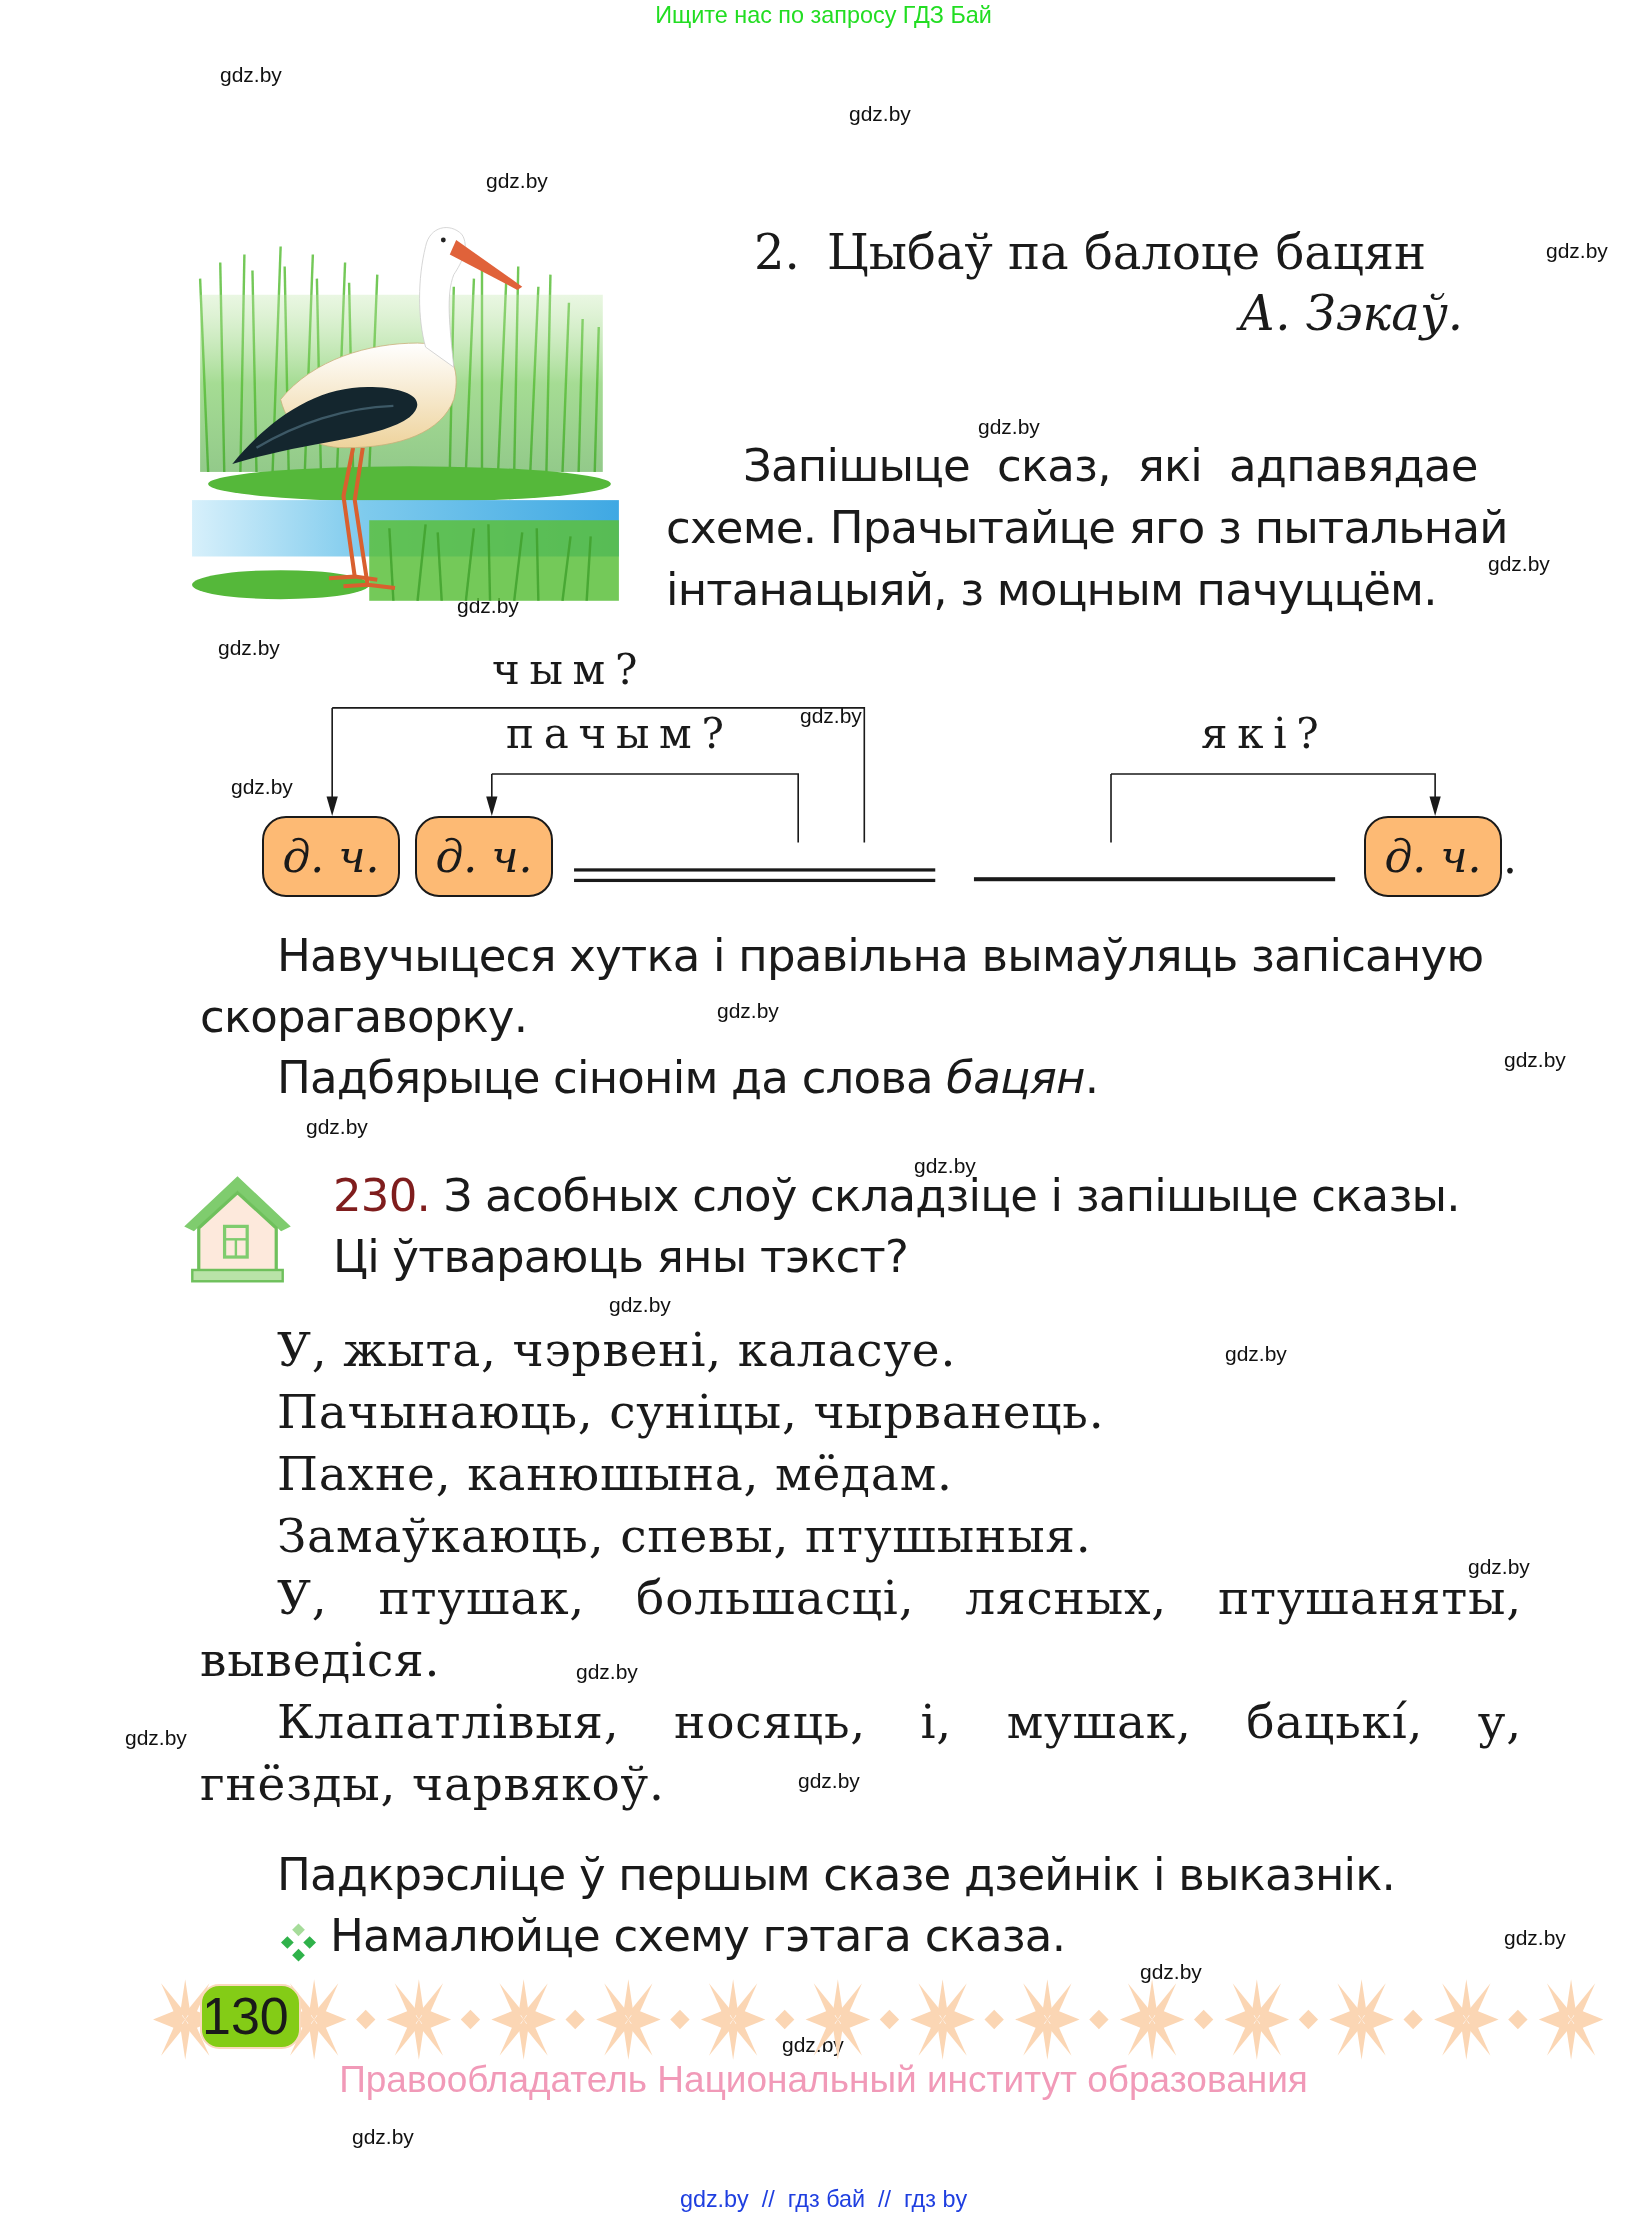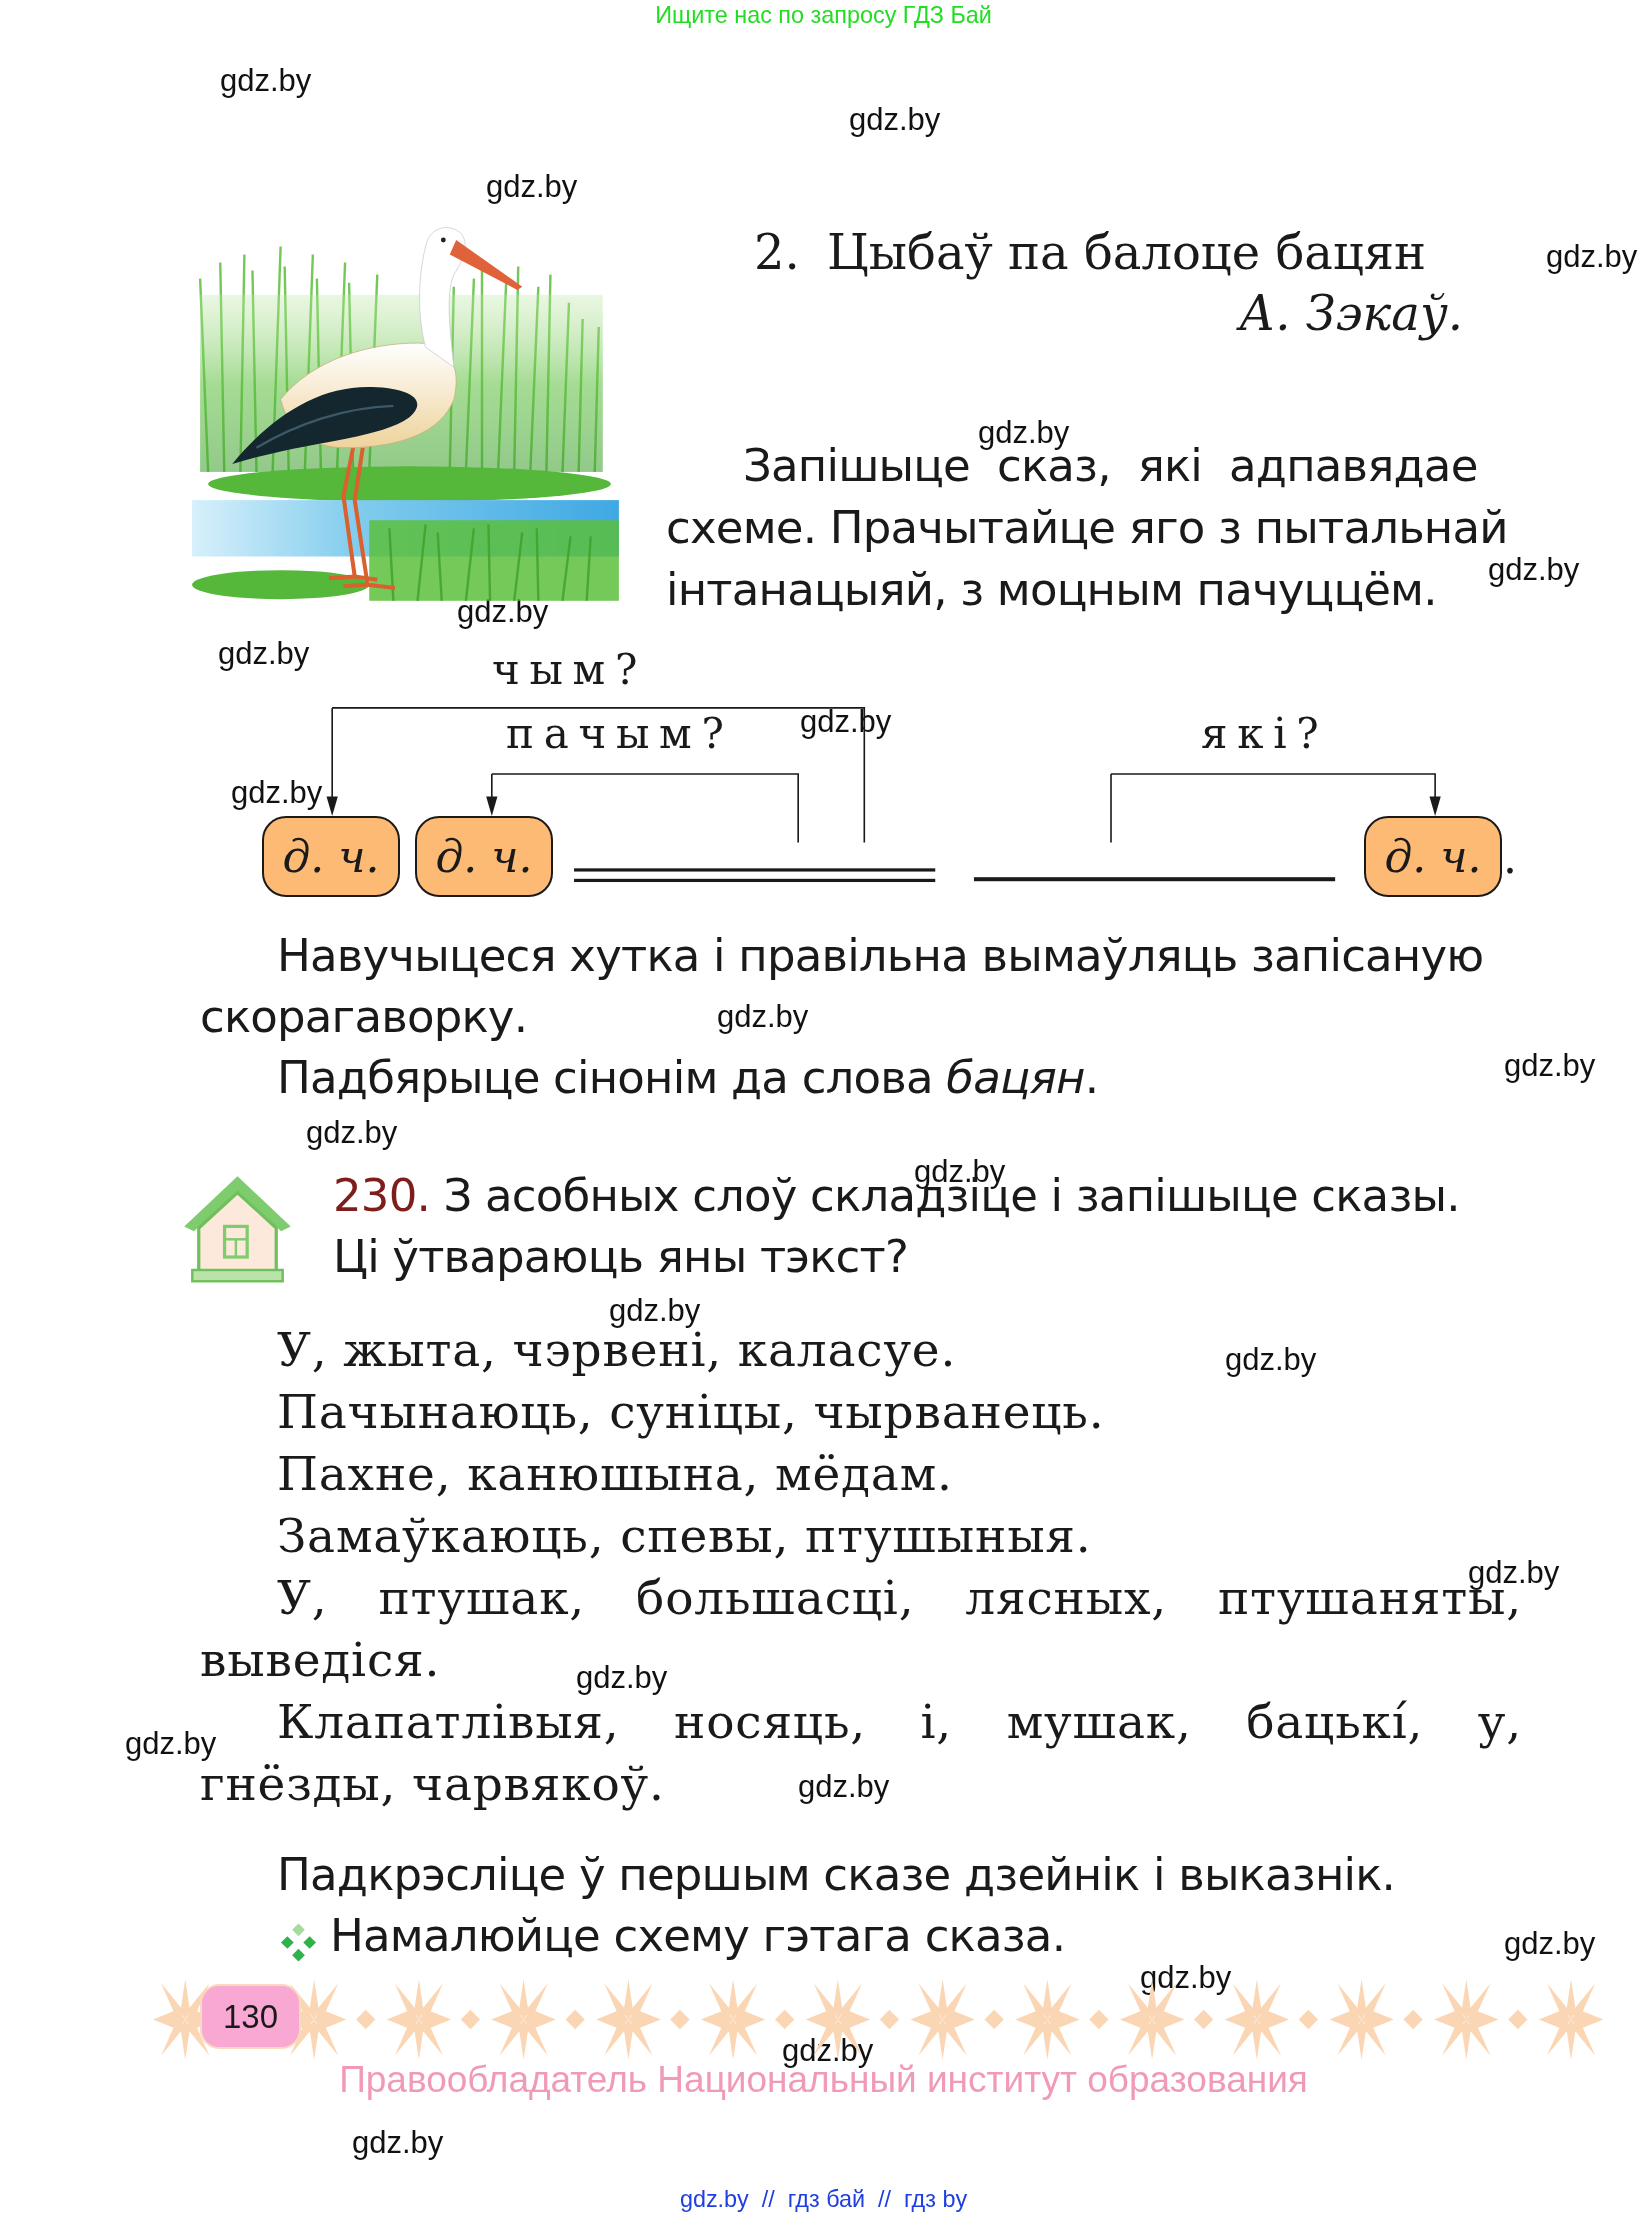--- a/index.html
+++ b/index.html
@@ -1,36 +1,36 @@
 <!DOCTYPE html>
 <html style="font-size:13px"><head>
 <meta charset="utf-8">
 <style>
   html, body { margin:0; padding:0; background:#ffffff; }
   body { width:1647px; height:2216px; position:relative; overflow:hidden; font-family:"Liberation Sans", sans-serif; color:#1a1a1a; }
   .abs { position:absolute; }
   .top-banner { top:1.6px; left:0; width:1647px; text-align:center; color:#22dd22; font-size:23.4px; font-family:Liberation Sans, sans-serif; }
-  .wm { position:absolute; font-size:31px; color:#111; font-family:"Liberation Sans", sans-serif; letter-spacing:0px; }
+  .wm { position:absolute; font-size:21px; color:#111; font-family:"Liberation Sans", sans-serif; letter-spacing:0px; }
   .poem { left:754px; top:222px; font-size:48px; line-height:61px; font-family:"DejaVu Serif", serif; color:#1a1a1a; }
   .poem .num { display:inline-block; width:73px; }
   .poem .l2 { padding-left:73px; }
   .poem .author { text-align:right; font-style:italic; margin-top:0px; width:709px; }
   .instr { left:666px; top:435px; width:854px; font-size:45px; line-height:62px; font-family:"DejaVu Sans", sans-serif; color:#1a1a1a; letter-spacing:-0.8px; }
   .instr .ind { padding-left:77px; }
   .para { left:200px; width:1322px; font-size:45px; line-height:61px; font-family:"DejaVu Sans", sans-serif; color:#1a1a1a; letter-spacing:-0.8px; }
   .para .ind { padding-left:77px; }
   .ex-num { color:#7f1d1d; font-weight:normal; }
   .sent { left:200px; width:1322px; font-size:47px; line-height:62px; font-family:"DejaVu Serif", serif; color:#1a1a1a; letter-spacing:0.8px; }
   .sent .ind { padding-left:77px; }
   .sent .just { text-align:justify; text-align-last:justify; }
   .copyright { top:2059px; left:0; width:1647px; text-align:center; font-size:37px; color:#f19ab8; font-family:"Liberation Sans", sans-serif; }
   .footer { top:2186px; left:0; width:1647px; text-align:center; font-size:23.4px; color:#1f3fe0; font-family:"Liberation Sans", sans-serif; }
   .diagram-label { font-family:"DejaVu Serif", serif; font-size:42px; color:#1a1a1a; letter-spacing:9.7px; }
   .dch { position:absolute; border:2.4px solid #1a1a1a; border-radius:24px; font-family:"DejaVu Serif", serif; font-style:italic; font-size:44px; text-align:center; color:#1a1a1a; background:#fdba74; }
-  .pagenum { position:absolute; left:200px; top:1984px; width:97px; height:61px; border:2.4px solid #fad9bd; border-radius:19.3px; background:#f9a8d4; font-size:33px; text-align:center; line-height:61px; color:#1a1a1a; font-family:"Liberation Sans", sans-serif; }
+  .pagenum { position:absolute; left:200px; top:1984px; width:97px; height:61px; border:2.4px solid #fad9bd; border-radius:19.3px; background:#84cc16; font-size:52px; line-height:61px; color:#1a1a1a; font-family:"Liberation Sans", sans-serif; }
 </style>
 </head>
 <body>
 
 <div class="abs top-banner">Ищите нас по запросу ГДЗ Бай</div>
 
 <div class="wm" style="left:220px;top:63px;">gdz.by</div>
 <div class="wm" style="left:849px;top:102px;">gdz.by</div>
 <div class="wm" style="left:486px;top:169px;">gdz.by</div>
 <div class="wm" style="left:1546px;top:239px;">gdz.by</div>

